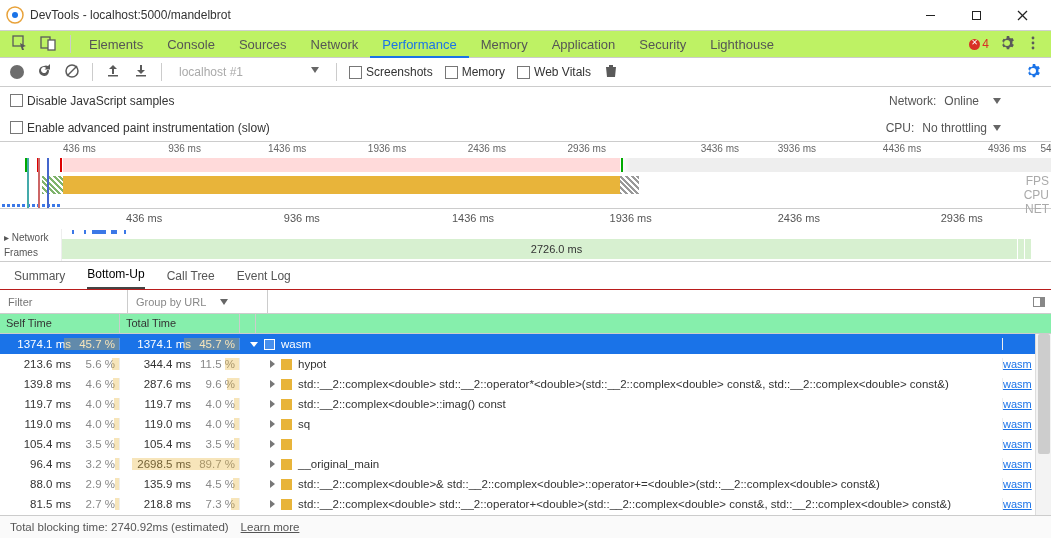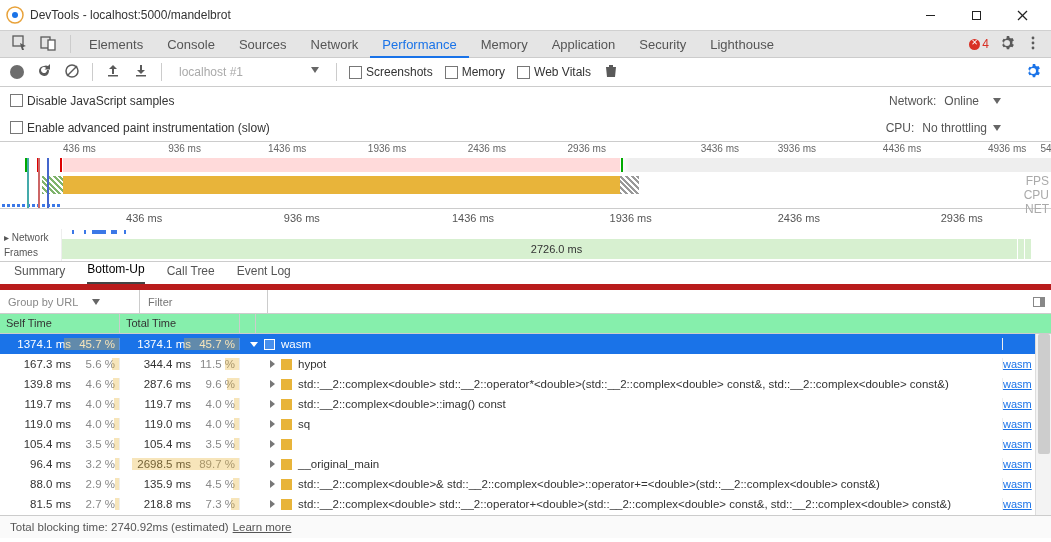--- a/index.html
+++ b/index.html
@@ -6,21 +6,21 @@
 html, body { width: 1051px; height: 542px; font-family: "Segoe UI", Arial, sans-serif; font-size: 12px; color: #333; background: #fff; overflow: hidden; }
 
 
 .titlebar { height: 31px; display: flex; align-items: center; padding: 0 6px; border-bottom: 1px solid #d0d0d0; background: #fff; }
 .titlebar .icon { width: 18px; height: 18px; margin-right: 6px; }
 .titlebar .title { font-size: 12px; color: #333; }
 .titlebar .winbtns { margin-left: auto; display: flex; }
 .titlebar .winbtns > div { width: 46px; height: 30px; display: flex; align-items: center; justify-content: center; color: #333; font-size: 13px; cursor: default; }
 
 
-.tabsrow { height: 27px; display: flex; align-items: center; border-bottom: 1px solid #ccc; padding: 0 4px; background: #e5e5e5; }
+.tabsrow { height: 27px; display: flex; align-items: center; border-bottom: 1px solid #ccc; padding: 0 4px; background: #bef264; }
 .tabsrow .lefticons { display: flex; gap: 12px; padding: 0 8px; }
 .svgicon { width: 16px; height: 16px; fill: #5a5a5a; }
 .tabsrow .tab { padding: 0 12px; height: 27px; line-height: 27px; font-size: 13px; color: #555; cursor: pointer; }
 .tabsrow .tab.active { color: #1a73e8; border-bottom: 2px solid #1a73e8; }
 .tabsrow .right { margin-left: auto; display: flex; align-items: center; gap: 10px; padding-right: 6px; }
 .errbadge { display: inline-flex; align-items: center; gap: 2px; font-size: 12px; color: #d93025; }
 .errcircle { width: 11px; height: 11px; background: #d93025; border-radius: 50%; display: inline-block; position: relative; }
 .errcircle::after { content: "✕"; color: #fff; font-size: 8px; position: absolute; top: -1px; left: 2px; }
 
 
@@ -65,21 +65,21 @@
 .detail-main { flex: 1; position: relative; }
 .netstrip { height: 6px; position: absolute; top: 0; left: 0; right: 0; }
 .netstrip .nbar { position: absolute; top: 1px; height: 4px; background: #3b78e7; }
 .framesstrip { position: absolute; top: 10px; left: 0; right: 0; height: 20px; background: #d7f0d0; display: flex; align-items: center; justify-content: center; font-size: 11px; color: #333; }
 .smallframes { position: absolute; top: 10px; left: 0; width: 90px; height: 20px; background: #fff; display: flex; gap: 1px; align-items: stretch; padding: 1px; }
 .smallframes div { background: #d7f0d0; width: 4px; }
 .frame-end { position: absolute; top: 10px; right: 0; width: 40px; height: 20px; background: #fff; }
 .frame-end > div { height: 100%; width: 6px; background: #d7f0d0; float: left; margin-right: 1px; }
 
 
-.subtabs { height: 28px; display: flex; align-items: flex-end; gap: 22px; padding: 0 14px; border-bottom: 6px solid #b91c1c; font-size: 12px; color: #555; }
+.subtabs { height: 28px; display: flex; align-items: flex-end; gap: 22px; padding: 0 14px; border-bottom: 1px solid #b91c1c; font-size: 12px; color: #555; }
 .subtabs .stab { padding-bottom: 6px; cursor: pointer; }
 .subtabs .stab.active { color: #000; border-bottom: 2px solid #444; }
 
 
 .filterrow { height: 24px; display: flex; align-items: center; border-bottom: 1px solid #ccc; font-size: 11px; color: #888; }
 .filterrow .fcell { padding: 0 8px; border-right: 1px solid #ccc; height: 100%; display: flex; align-items: center; }
 .filterrow .fcell input { border: none; outline: none; font-size: 11px; width: 100px; color: #555; }
 .filterrow .groupby { display: flex; align-items: center; gap: 14px; }
 .filterrow .right { margin-left: auto; padding: 0 6px; }
 .dock-icon { border: 1px solid #888; width: 12px; height: 10px; position: relative; }
@@ -109,21 +109,21 @@
 .sqicon { width: 11px; height: 11px; background: #e8b43a; }
 .sq-outline { width: 11px; height: 11px; border: 1px solid #fff; background: rgba(255,255,255,0.2); }
 .cell-link { width: 48px; color: #1a73e8; text-decoration: underline; font-size: 11px; cursor: pointer; }
 .trow.sel .cell-link { color: #fff; }
 .cell-act .indent { width: 14px; }
 .scrollbar { position: absolute; right: 0; top: 0; width: 16px; height: 100%; background: #f3f3f3; border-left: 1px solid #ddd; }
 .scrollthumb { position: absolute; top: 0; left: 2px; width: 12px; height: 120px; background: #cdcdcd; border-radius: 2px; }
 
 
 .footer { height: 22px; padding: 0 10px; display: flex; align-items: center; font-size: 11.5px; color: #555; background: #fafafa; }
-.footer .learn { margin-left: 4px; text-decoration: underline; cursor: pointer; }
+.footer .learn { margin-left: 12px; text-decoration: underline; cursor: pointer; }
 </style>
 </head>
 <body>
 
 <div class="titlebar">
   <span class="icon">
     <svg viewBox="0 0 18 18">
         <circle cx="9" cy="9" r="8" fill="none" stroke="#e8a23a" stroke-width="1.5"></circle>
         <circle cx="9" cy="9" r="3" fill="#1a73e8"></circle>
       </svg>
@@ -351,26 +351,26 @@
 </div>
 
 <div class="subtabs" id="subtabs">
     <div class="stab">Summary</div>
     <div class="stab active">Bottom-Up</div>
     <div class="stab">Call Tree</div>
     <div class="stab">Event Log</div>
   </div>
 
 <div class="filterrow">
+  <div class="fcell" style="width:128px;">
+    <input type="text" placeholder="Filter" style="">
+  </div>
   <div class="fcell groupby" style="width:140px;">
     <span>Group by URL</span>
     <span class="caret-down"></span>
-  </div>
-  <div class="fcell" style="width:128px;">
-    <input type="text" placeholder="Filter" style="">
   </div>
   <div class="right">
       <div class="dock-icon"></div>
     </div>
 </div>
 
 <div class="tablewrap">
   <div class="thead">
     <div class="col-st">Self Time</div>
     <div class="col-tt">Total Time</div>
@@ -391,21 +391,21 @@
         <div class="cell-act">
           <span class="discl open"></span>
           <span class="sq-outline"></span>
           <span>wasm</span>
         </div>
         <div class="cell-link"></div>
       </div>
       <div class="trow">
         <div class="cell-st">
           <div class="bar" style="width:6%;"></div>
-          <span class="ms">167.3 ms</span>
+          <span class="ms">213.6 ms</span>
           <span class="pct">5.6 %</span>
         </div>
         <div class="cell-tt">
           <div class="bar" style="width:12%;"></div>
           <span class="ms">344.4 ms</span>
           <span class="pct">11.5 %</span>
         </div>
         <div class="cell-act">
           <span class="indent"></span>
           <span class="discl" style="border-left-color:#777;"></span>

